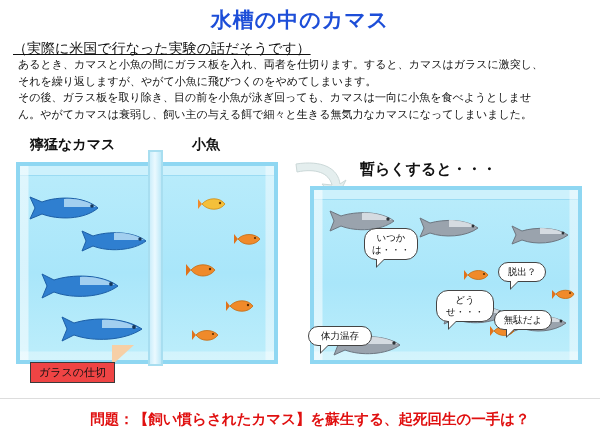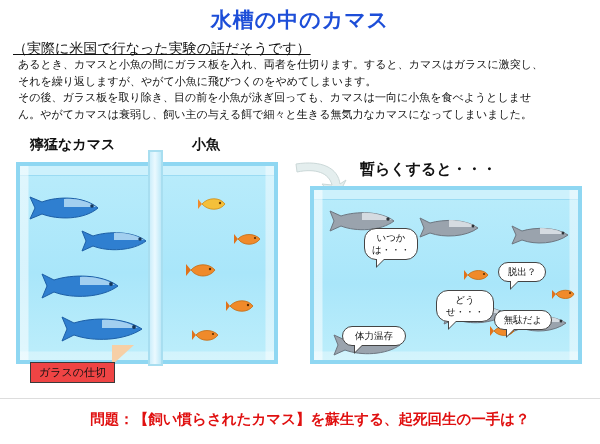--- a/index.html
+++ b/index.html
@@ -279,17 +279,17 @@
           <circle cx="18" cy="5" r="1" fill="#5c2d00"></circle>
         </svg>
     </div>
   </div>
 
   <div class="bubble" style="left:364px;top:228px;width:40px;">いつか
 は・・・</div>
   <div class="bubble" style="left:498px;top:262px;width:34px;">脱出？</div>
   <div class="bubble" style="left:436px;top:290px;width:44px;">どうせ・・・</div>
   <div class="bubble" style="left:494px;top:300px;width:44px;margin-top:10px;">無駄だよ</div>
-  <div class="bubble" style="left:342px;top:326px;width:50px;">体力温存</div>
+  <div class="bubble" style="left:308px;top:326px;width:50px;">体力温存</div>
 
   <div class="hr"></div>
   <div class="question">問題：【飼い慣らされたカマス】を蘇生する、起死回生の一手は？</div>
 </div>
 
 </body></html>

